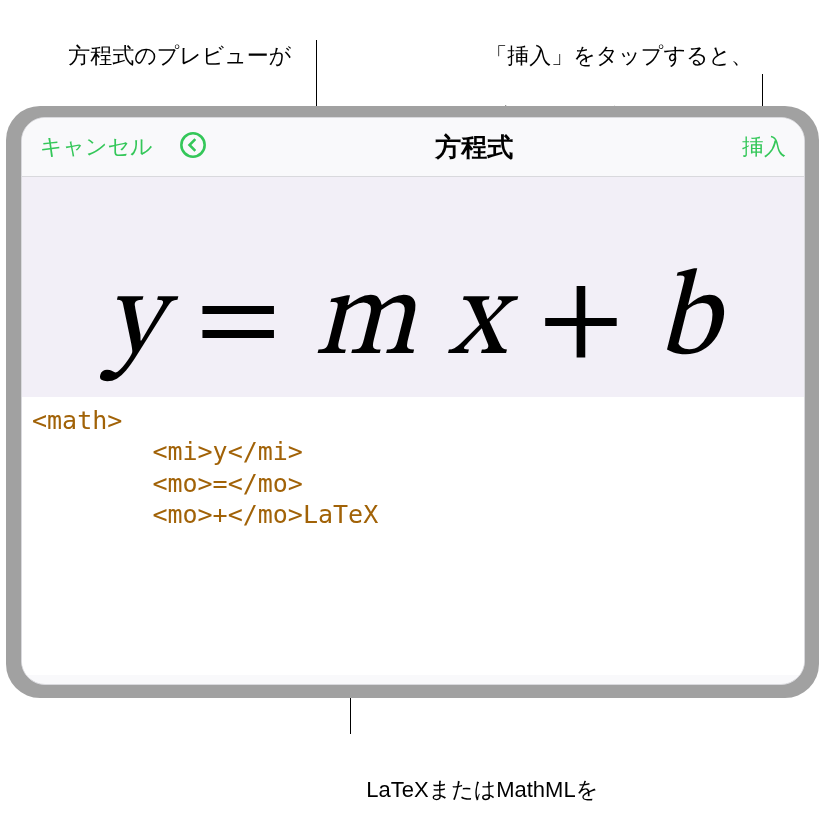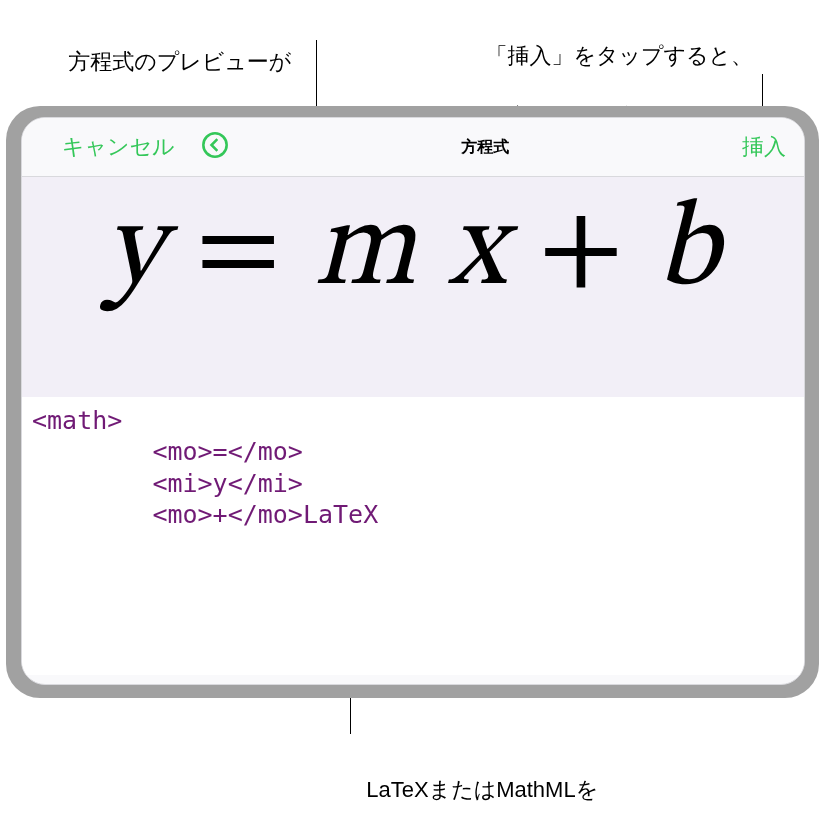--- a/index.html
+++ b/index.html
@@ -58,87 +58,86 @@
     align-items:center;
     justify-content:space-between;
     background:#f9f9fb;
     border-bottom:1px solid #d9d9dd;
     padding:0 18px;
   }
   .topbar .left{
     display:flex;
     align-items:center;
     gap:26px;
-    margin-left:22px;
   }
   .btn-text{
     color:#34c759;
     font-size:22px;
     font-weight:500;
     cursor:pointer;
   }
   .title{
-    font-size:16px;
+    font-size:26px;
     font-weight:700;
     color:#000;
   }
   .undo-icon{
     width:28px;
     height:28px;
     stroke:#34c759;
     fill:none;
     stroke-width:2.2;
   }
 
   
   .preview{
     background:#f2eff7;
     height:220px;
     display:flex;
-    align-items:flex-start;
+    align-items:flex-end;
     justify-content:center;
   }
   .equation{
     font-family:"STIX Two Math","Latin Modern Math",Georgia,"Times New Roman",serif;
     font-style:italic;
     font-size:120px;
     letter-spacing:2px;
     color:#000;
     white-space:nowrap;
   }
   .equation .op{
     font-style:normal;
   }
 
   
   .code-area{
     padding:8px 10px 0 10px;
     font-family:ui-monospace,Menlo,Consolas,monospace;
     font-size:25px;
     line-height:1.25;
-    color:#701a75;
+    color:#a16207;
     background:#ffffff;
     height:270px;
     overflow:hidden;
   }
   .code-area .line{
     white-space:pre;
   }
 
 </style>
 </head>
 <body>
 
-<div class="annot" style="left:56px;top:16px;text-align:right;width:230px;">
+<div class="annot" style="left:56px;top:10px;text-align:right;width:230px;">
   <span>方程式のプレビューが</span><br>
   <span>ここに表示されます。</span>
 </div>
 <div class="leader" style="left:316px;top:40px;width:1px;height:170px;"></div>
 
-<div class="annot" style="left:423px;top:10px;text-align:right;width:330px;">
+<div class="annot" style="left:448px;top:10px;text-align:center;width:330px;">
   <span>「挿入」をタップすると、</span><br>
   <span>方程式が挿入されます。</span>
 </div>
 <div class="leader" style="left:762px;top:74px;width:1px;height:56px;"></div>
 
 <div class="annot" style="left:354px;top:744px;text-align:left;width:340px;">
   <span>LaTeXまたはMathMLを</span><br>
   
 </div>
 <div class="leader" style="left:350px;top:650px;width:1px;height:84px;"></div>
@@ -171,18 +170,18 @@
       <span>x</span>
       <span class="op"> </span>
       <span class="op">+</span>
       <span class="op"> </span>
       <span>b</span>
     </div>
   </div>
 
   <div class="code-area">
     <div class="line">&lt;math&gt;</div>
+    <div class="line">        &lt;mi&gt;y&lt;/mi&gt;</div>
     <div class="line">        &lt;mo&gt;=&lt;/mo&gt;</div>
-    <div class="line">        &lt;mi&gt;y&lt;/mi&gt;</div>
     <div class="line">        &lt;mo&gt;+&lt;/mo&gt;LaTeX</div>
   </div>
 
 </div>
 
 </body></html>

